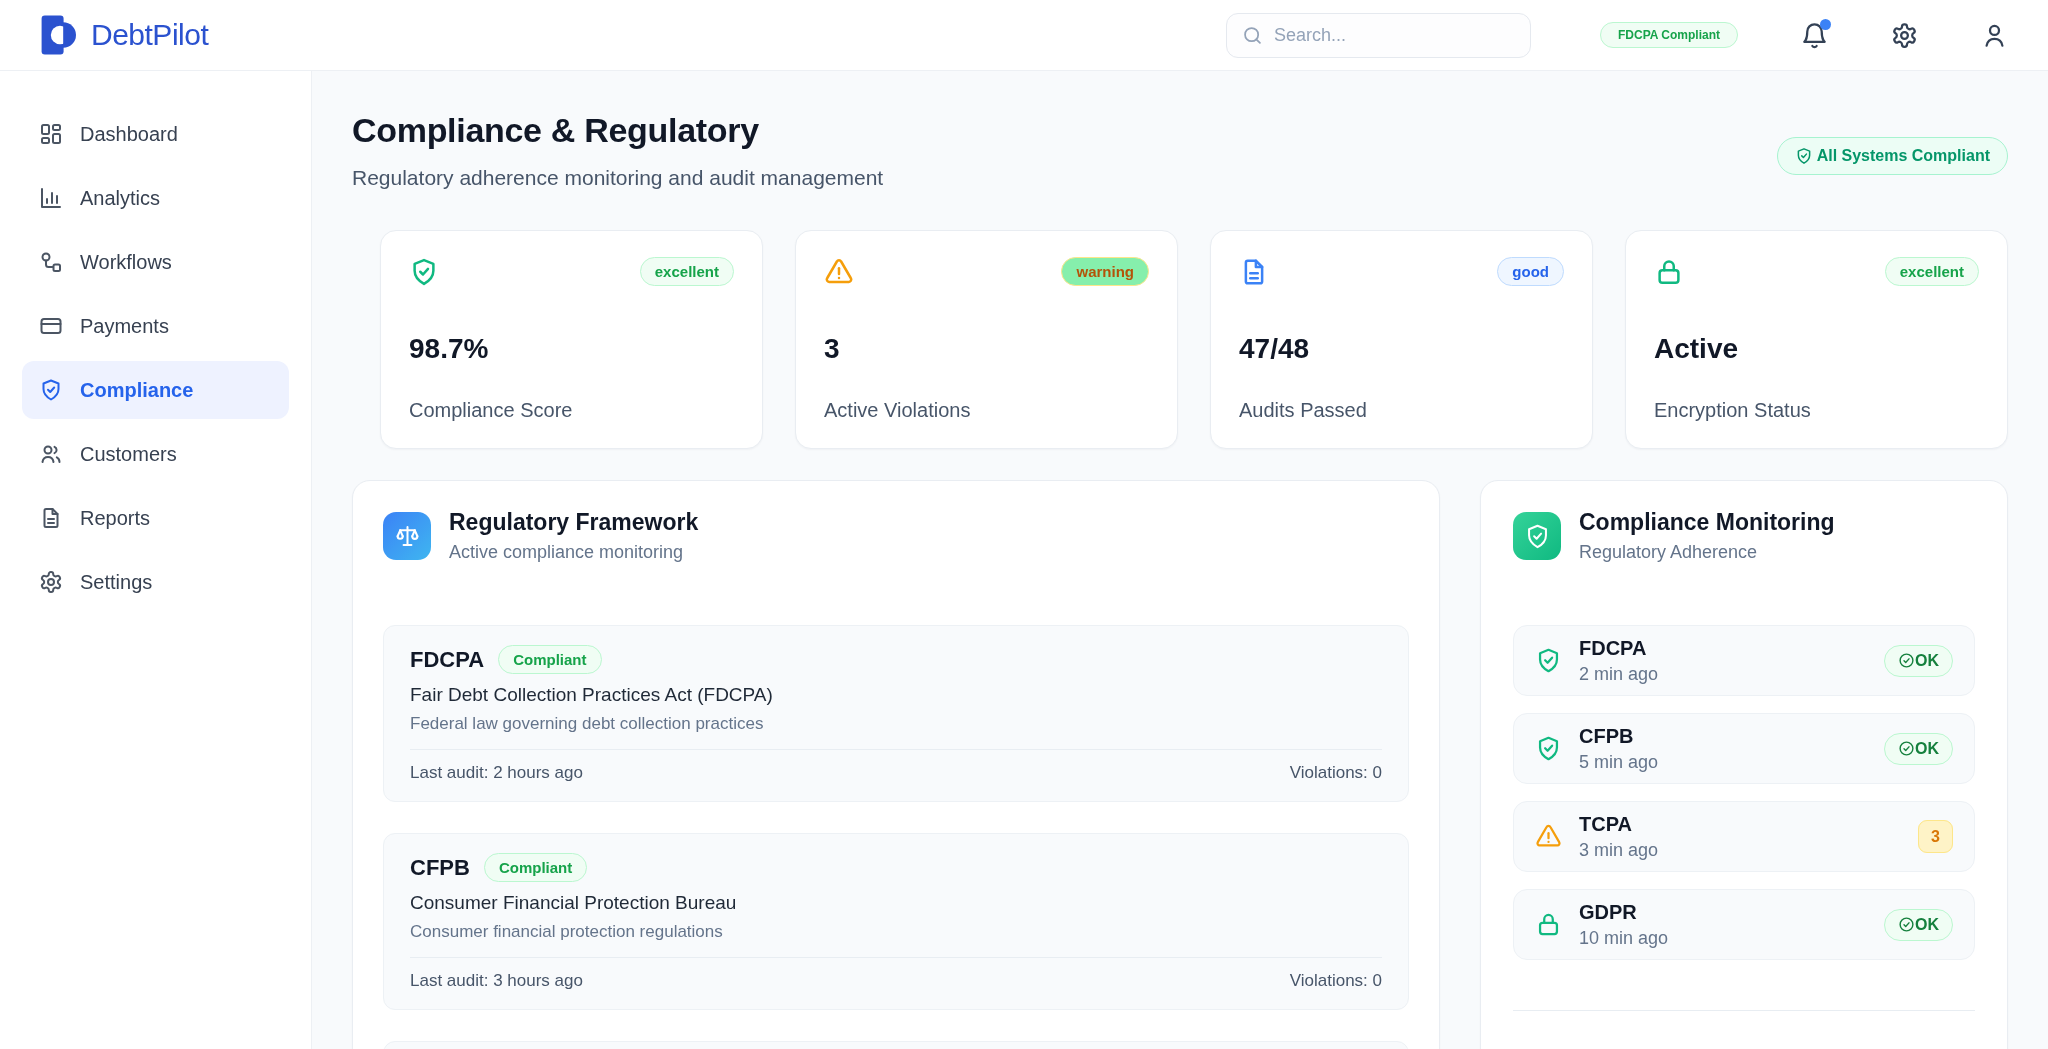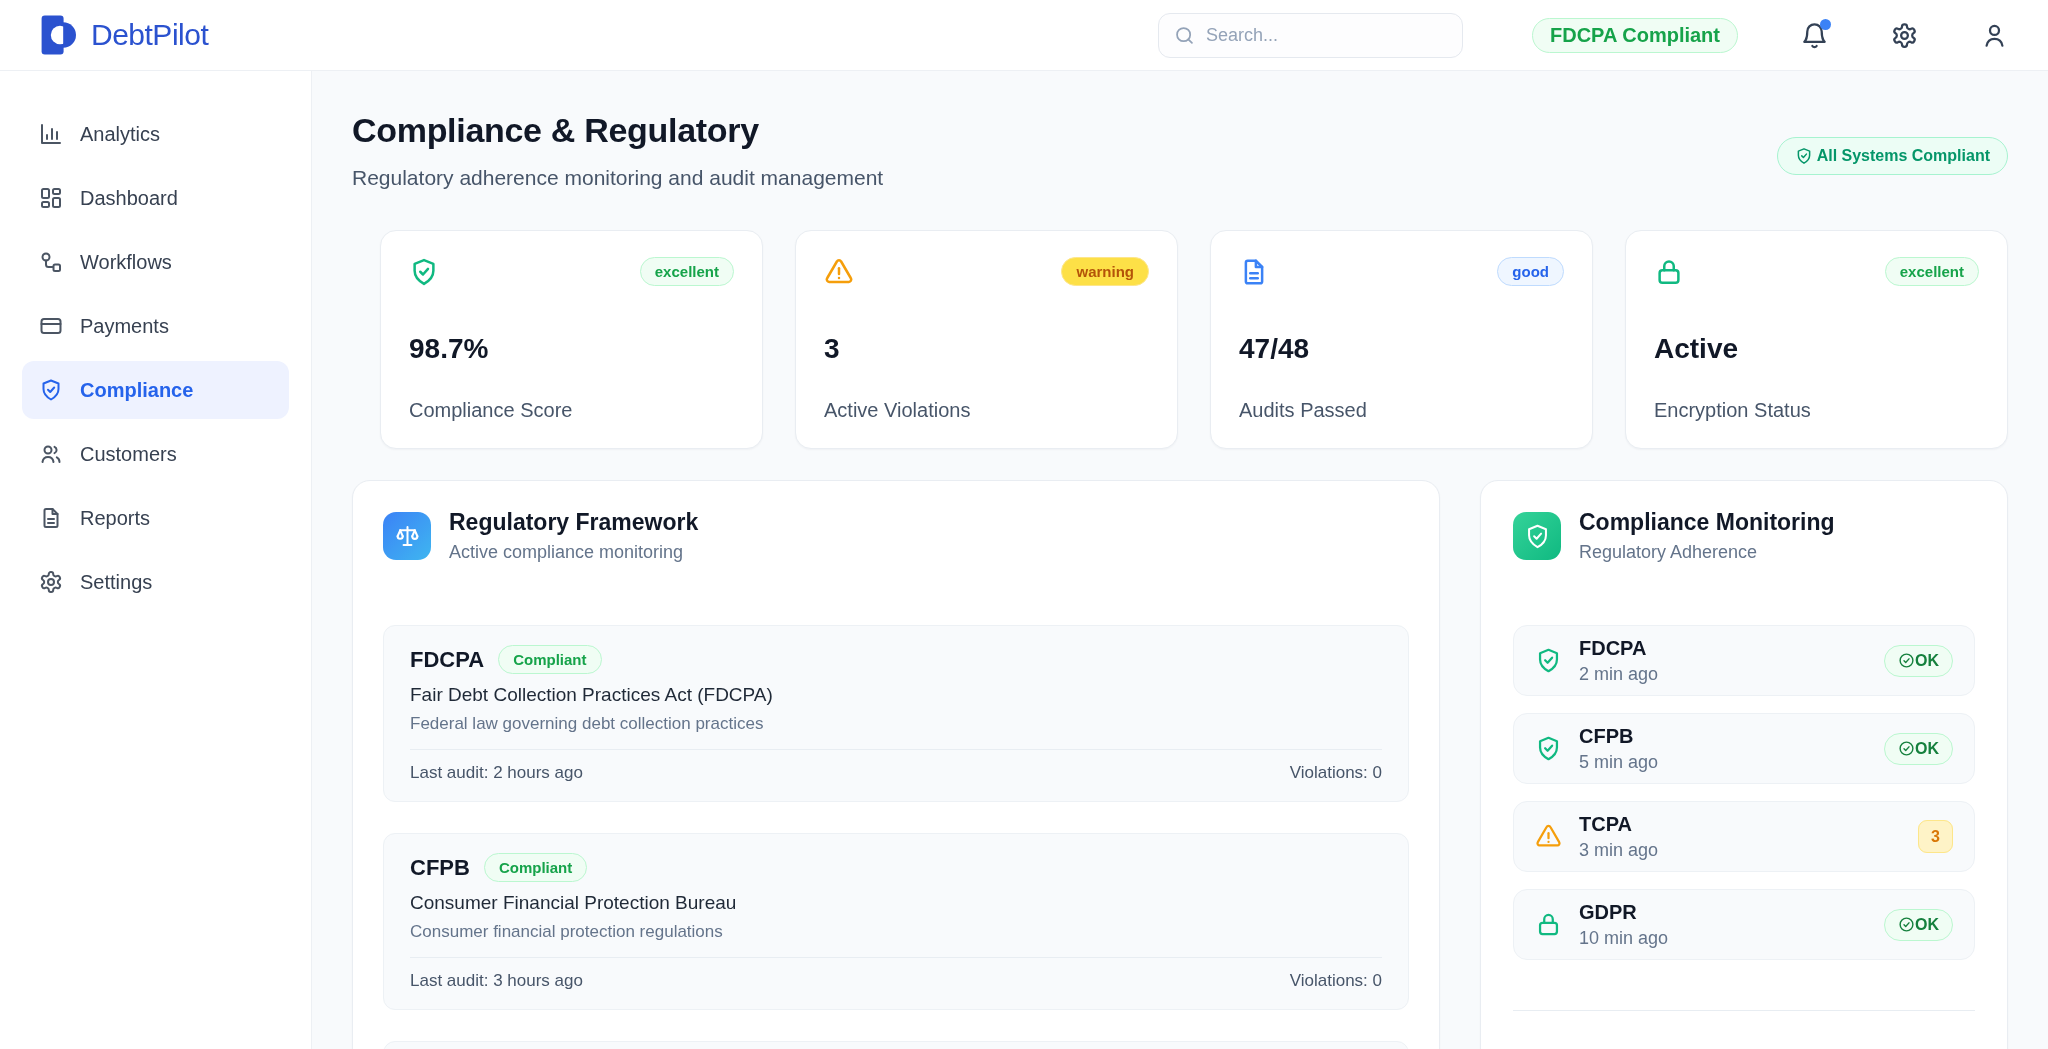--- a/index.html
+++ b/index.html
@@ -25,21 +25,21 @@
     color: #94a3b8;
   }
   .search svg { width: 21px; height: 21px; flex: none; }
   .search input { border: 0; outline: 0; background: transparent; font-size: 18px; color: #475569; width: 100%; font-family: inherit; }
   .search input::placeholder { color: #94a3b8; }
   .pill {
     display: inline-flex; align-items: center; gap: 9px; border-radius: 999px;
     font-weight: 600; white-space: nowrap;
   }
   .pill.green { background: #f0fdf4; border: 1px solid #bbf7d0; color: #16a34a; }
-  .hdr-badge { font-size: 20px; padding: 5px 17px; }
+  .hdr-badge { font-size: 12px; padding: 5px 17px; }
   .icon-btn { position: relative; color: #334155; display: flex; cursor: pointer; }
   .icon-btn svg { width: 27px; height: 27px; }
   .bell-dot {
     position: absolute; top: -3px; right: -3px; width: 11px; height: 11px;
     background: #3b82f6; border-radius: 50%;
   }
 
   
   .frame { display: flex; flex: 1; min-height: 0; }
 
@@ -74,21 +74,21 @@
     flex: 1; background: #fff; border: 1px solid #e9edf2; border-radius: 16px;
     padding: 26px 28px; box-shadow: 0 1px 2px rgba(16,24,40,.04);
   }
   .stat-top { display: flex; justify-content: space-between; align-items: flex-start; margin-bottom: 42px; }
   .stat-icon svg { width: 30px; height: 30px; }
   .ic-green { color: #10b981; }
   .ic-amber { color: #f59e0b; }
   .ic-blue  { color: #3b82f6; }
   .badge { font-size: 15px; padding: 5px 14px; border-radius: 999px; font-weight: 600; white-space: nowrap; }
   .badge.green { background: #f0fdf4; border: 1px solid #bbf7d0; color: #16a34a; }
-  .badge.amber { background: #fde047; border: 1px solid #fde68a; color: #b45309; }
+  .badge.amber { background: #86efac; border: 1px solid #fde68a; color: #b45309; }
   .badge.blue  { background: #eff6ff; border: 1px solid #bfdbfe; color: #2563eb; }
   .stat-value { font-size: 28px; font-weight: 600; color: #111827; margin-bottom: 34px; }
   .stat-label { font-size: 20px; color: #475569; }
 
   
   .panels { display: flex; gap: 40px; align-items: flex-start; }
   .panel { background: #fff; border: 1px solid #e9edf2; border-radius: 18px; box-shadow: 0 1px 2px rgba(16,24,40,.04); }
   .panel.framework { flex: 1; padding: 28px 30px; min-width: 0; }
   .panel.monitoring { width: 528px; flex: none; padding: 28px 32px 30px; }
   .panel-head { display: flex; align-items: center; gap: 18px; margin-bottom: 62px; }
@@ -191,35 +191,35 @@
         </svg>
       </div>
     </div>
   </header>
 
   <div class="frame">
 
     <aside class="sidebar">
       <div class="nav-item">
         <svg class="lin" viewBox="0 0 24 24">
+          <rect x="3" y="3" width="7" height="9" rx="1.5"></rect>
+            <rect x="14" y="3" width="7" height="5" rx="1.5"></rect>
+          <rect x="14" y="12" width="7" height="9" rx="1.5"></rect>
+            <rect x="3" y="16" width="7" height="5" rx="1.5"></rect>
+        </svg>
+        <span>Dashboard</span>
+      </div>
+      <div class="nav-item">
+        <svg class="lin" viewBox="0 0 24 24">
           <path d="M3 3v18h18"></path>
             <path d="M8 17v-4"></path>
             <path d="M13 17V7"></path>
             <path d="M18 17v-7"></path>
         </svg>
         <span>Analytics</span>
-      </div>
-      <div class="nav-item">
-        <svg class="lin" viewBox="0 0 24 24">
-          <rect x="3" y="3" width="7" height="9" rx="1.5"></rect>
-            <rect x="14" y="3" width="7" height="5" rx="1.5"></rect>
-          <rect x="14" y="12" width="7" height="9" rx="1.5"></rect>
-            <rect x="3" y="16" width="7" height="5" rx="1.5"></rect>
-        </svg>
-        <span>Dashboard</span>
       </div>
       <div class="nav-item">
         <svg class="lin" viewBox="0 0 24 24">
           <circle cx="7" cy="7" r="3.5"></circle>
             <path d="M7 10.5v4a2.5 2.5 0 0 0 2.5 2.5h4"></path>
           <rect x="14.5" y="14.5" width="6.5" height="6.5" rx="1.5"></rect>
         </svg>
         <span>Workflows</span>
       </div>
       <div class="nav-item">

